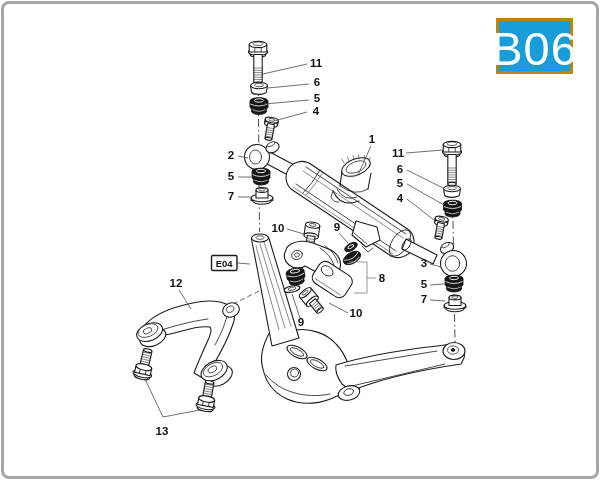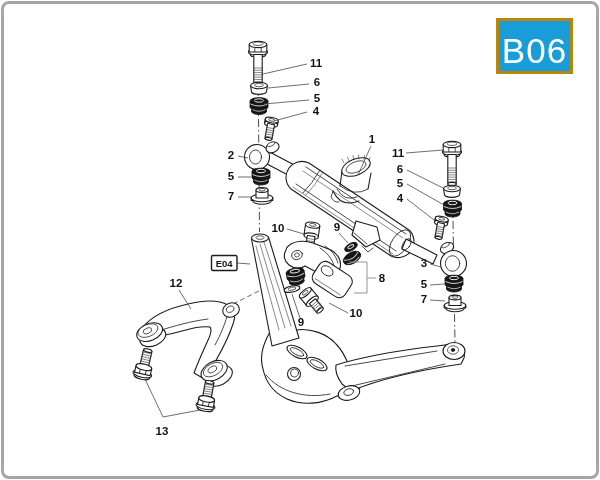--- a/index.html
+++ b/index.html
@@ -1,22 +1,22 @@
 <!DOCTYPE html>
 <html><head>
 <meta charset="utf-8">
 <style>
   html,body{margin:0;padding:0;background:#fff;}
   #stage{position:relative;width:600px;height:480px;background:#fff;overflow:hidden;
          font-family:"Liberation Sans",sans-serif;}
   .frame{position:absolute;inset:1px;border:3px solid #a6a6a6;border-radius:8px;background:#fff;}
   .badge{position:absolute;left:496px;top:18px;width:71px;height:50px;
          background:#199dd9;border:3px solid #b8860b;
-         display:flex;align-items:flex-end;justify-content:center;
-         color:#fff;font-size:35px;letter-spacing:1px;}
+         display:flex;align-items:flex-start;justify-content:center;
+         color:#fff;font-size:47px;letter-spacing:1px;}
   svg{position:absolute;left:0;top:0;}
   
   .w{fill:#ffffff;stroke:#1c1c1c;stroke-width:1.1;stroke-linejoin:round;stroke-linecap:round;}
   .w7{fill:#ffffff;stroke:#1c1c1c;stroke-width:0.7;}
   .nl{fill:none;stroke:#1c1c1c;stroke-width:1.1;stroke-linecap:round;}
   .n8{fill:none;stroke:#1c1c1c;stroke-width:0.8;stroke-linecap:round;}
   .n6{fill:none;stroke:#3a3a3a;stroke-width:0.6;stroke-linecap:round;}
   .k{fill:#161616;stroke:#161616;stroke-width:0.8;}
   .st1{fill:none;stroke:#cfcfcf;stroke-width:1;}
   .st2{fill:none;stroke:#bfbfbf;stroke-width:0.9;}

